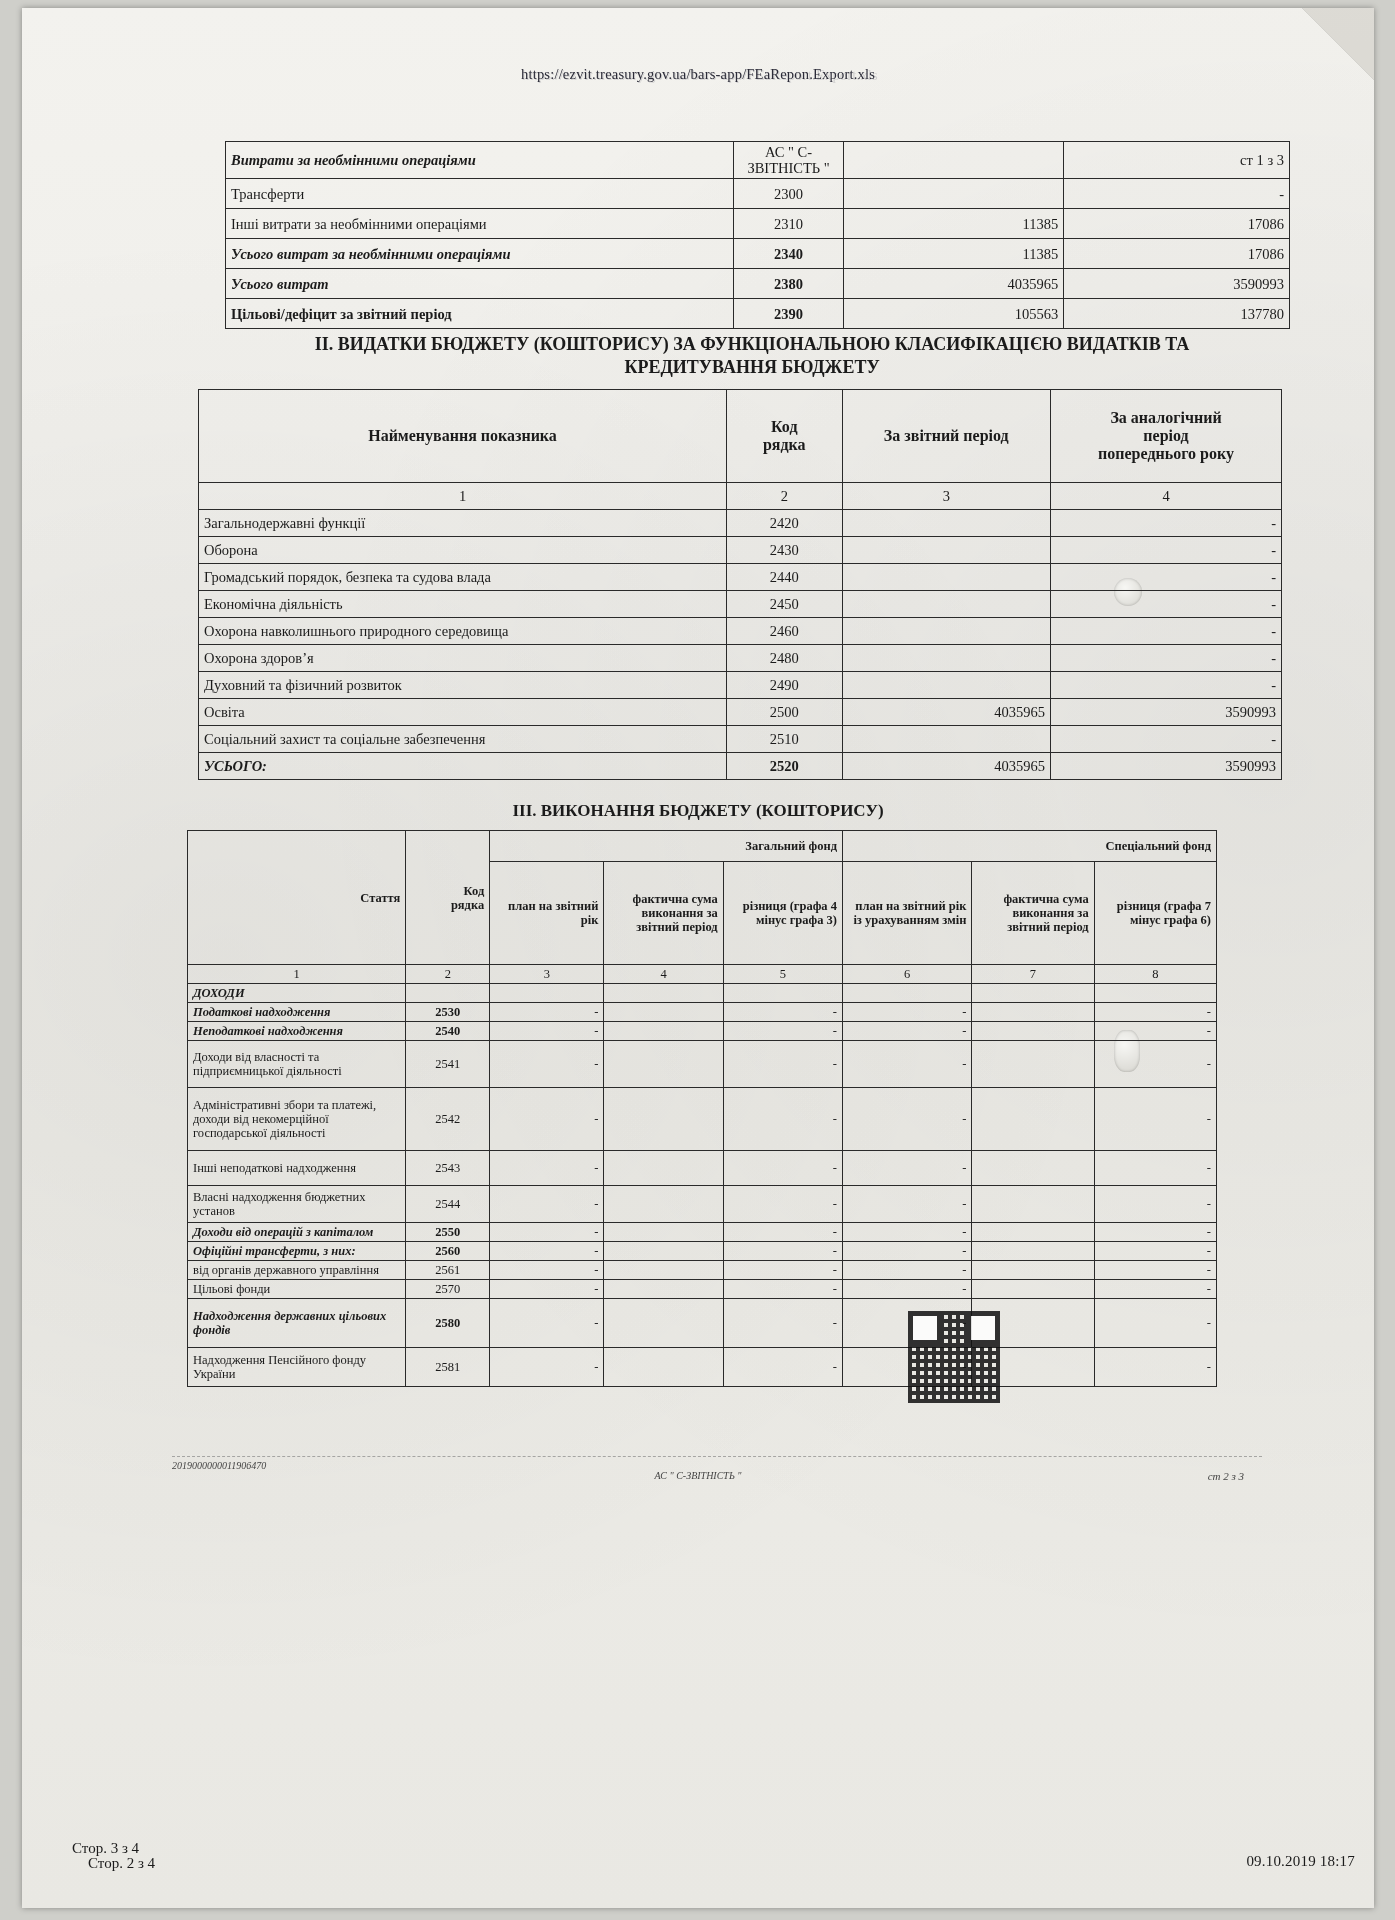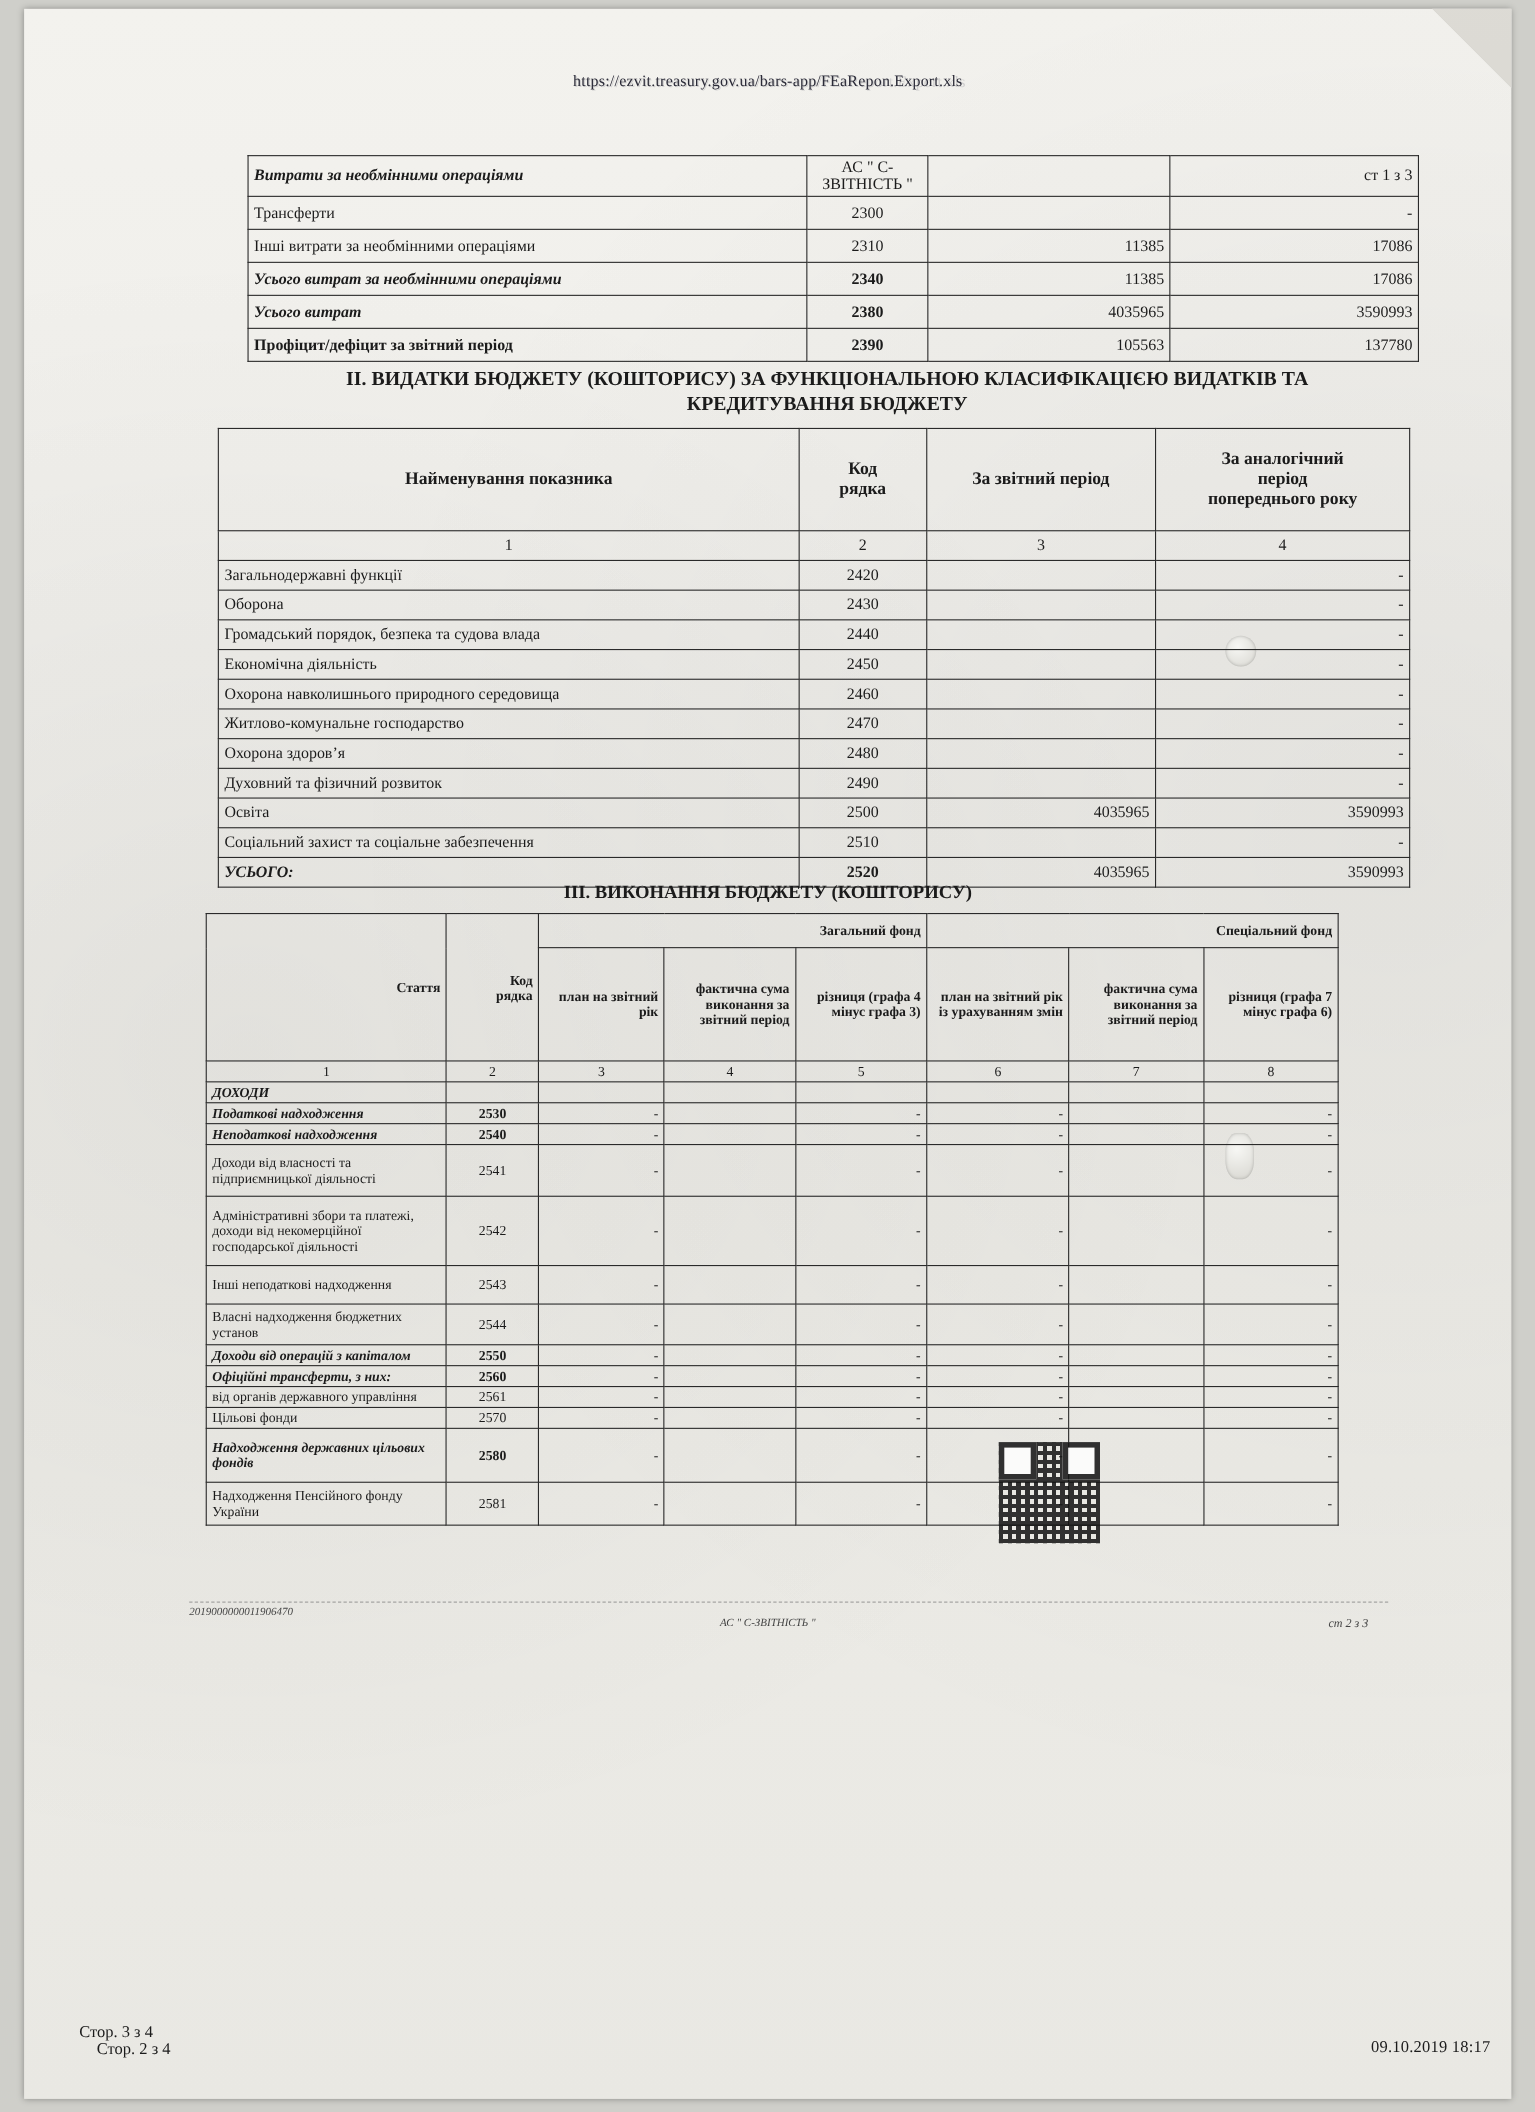--- a/index.html
+++ b/index.html
@@ -174,21 +174,21 @@
       <td class="r">11385</td>
       <td class="r">17086</td>
     </tr>
     <tr>
       <td class="ital">Усього витрат</td>
       <td class="c b">2380</td>
       <td class="r">4035965</td>
       <td class="r">3590993</td>
     </tr>
     <tr>
-      <td class="b">Профіцит/дефіцит за звітний період</td>
+      <td class="b">Цільові/дефіцит за звітний період</td>
       <td class="c b">2390</td>
       <td class="r">105563</td>
       <td class="r">137780</td>
     </tr>
   </tbody>
     </table>
 
   <div class="h2">
     <div>ІІ. ВИДАТКИ БЮДЖЕТУ (КОШТОРИСУ) ЗА ФУНКЦІОНАЛЬНОЮ КЛАСИФІКАЦІЄЮ ВИДАТКІВ ТА</div>
     <div>КРЕДИТУВАННЯ БЮДЖЕТУ</div>
@@ -228,26 +228,20 @@
         </tr>
     <tr>
           <td>Економічна діяльність</td>
           <td class="c">2450</td>
           <td class="r"></td>
           <td class="r">-</td>
         </tr>
     <tr>
           <td>Охорона навколишнього природного середовища</td>
           <td class="c">2460</td>
-          <td class="r"></td>
-          <td class="r">-</td>
-        </tr>
-    <tr>
-          <td>Житлово-комунальне господарство</td>
-          <td class="c">2470</td>
           <td class="r"></td>
           <td class="r">-</td>
         </tr>
     <tr>
           <td>Охорона здоров’я</td>
           <td class="c">2480</td>
           <td class="r"></td>
           <td class="r">-</td>
         </tr>
     <tr>

